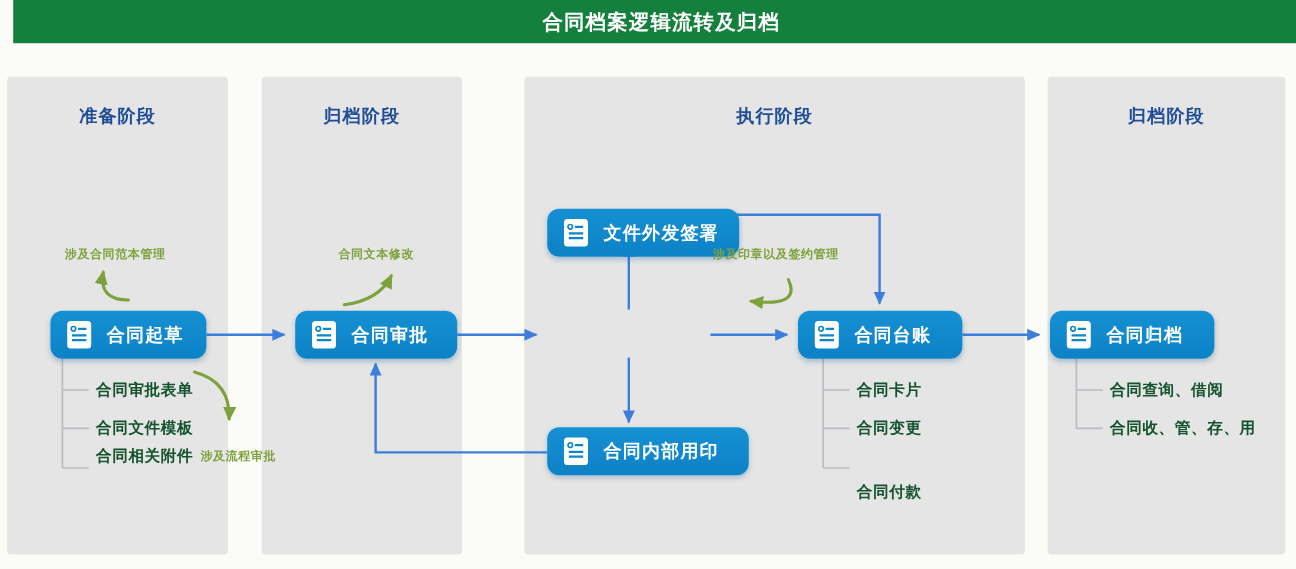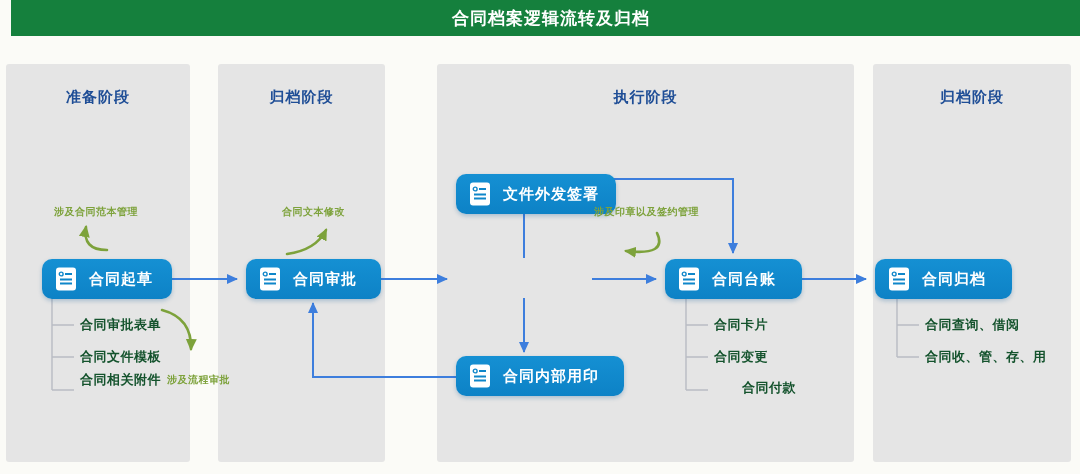--- a/index.html
+++ b/index.html
@@ -163,21 +163,21 @@
     </span>
     <span class="nlabel">合同归档</span>
   </div>
 
   <div class="sub-item" style="left:80px;top:325px;">合同审批表单</div>
   <div class="sub-item" style="left:80px;top:357px;">合同文件模板</div>
   <div class="sub-item" style="left:80px;top:380px;">合同相关附件</div>
 
   <div class="sub-item" style="left:714px;top:325px;text-align:center;">合同卡片</div>
   <div class="sub-item" style="left:714px;top:357px;">合同变更</div>
-  <div class="sub-item" style="left:714px;top:388px;margin-left:28px;">合同付款</div>
+  <div class="sub-item" style="left:714px;top:410px;">合同付款</div>
 
   <div class="sub-item" style="left:925px;top:325px;">合同查询、借阅</div>
   <div class="sub-item" style="left:925px;top:357px;">合同收、管、存、用</div>
 
   <div class="annotation" style="left:54px;top:205px;">涉及合同范本管理</div>
   <div class="annotation" style="left:167px;top:373px;">涉及流程审批</div>
   <div class="annotation" style="left:282px;top:205px;">合同文本修改</div>
   <div class="annotation" style="left:594px;top:205px;">涉及印章以及签约管理</div>
 
 </div>

